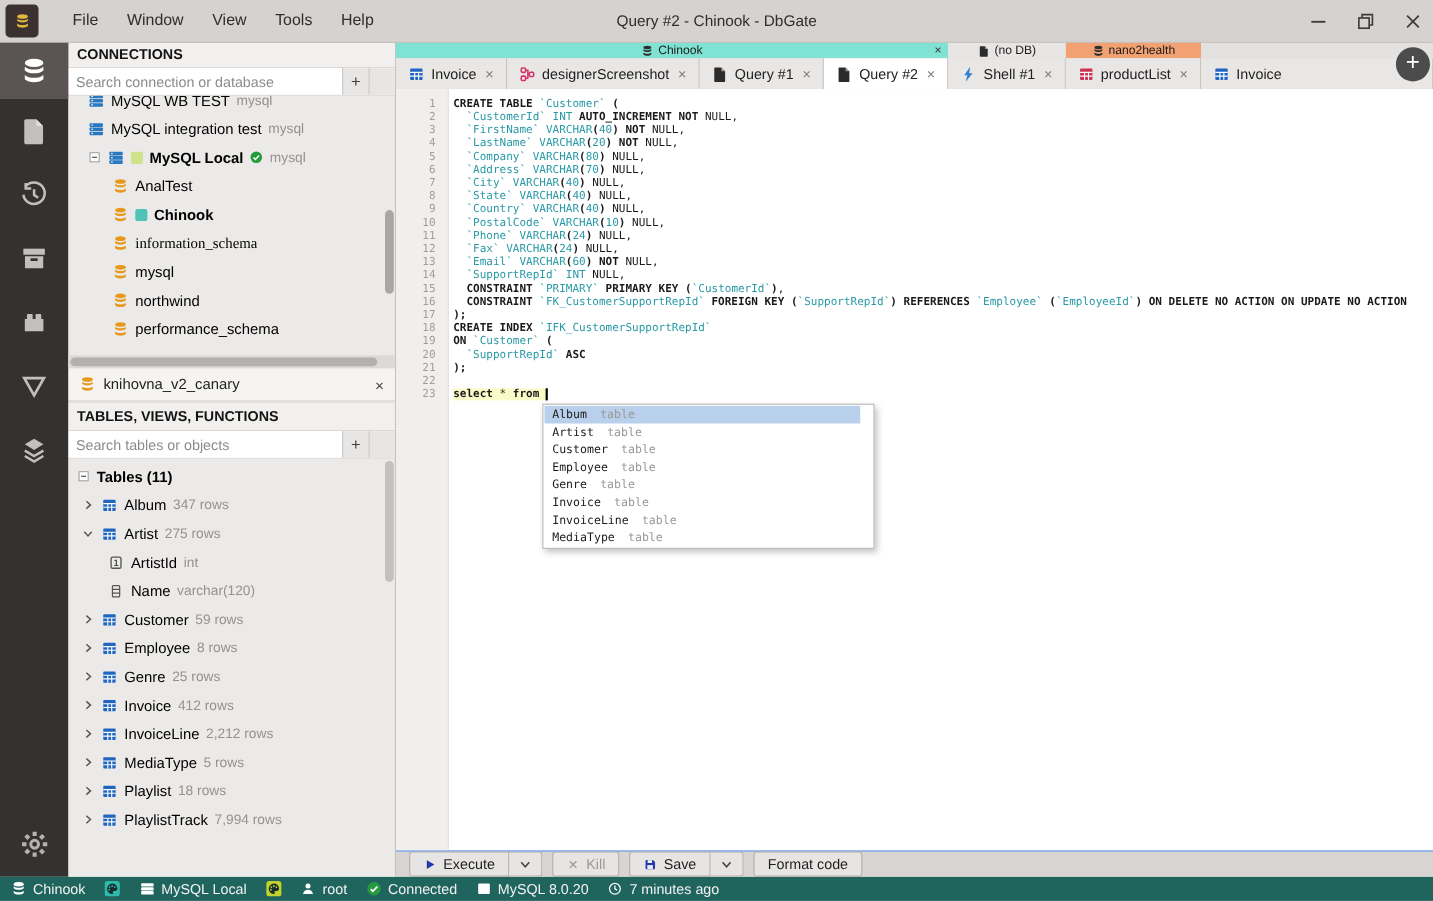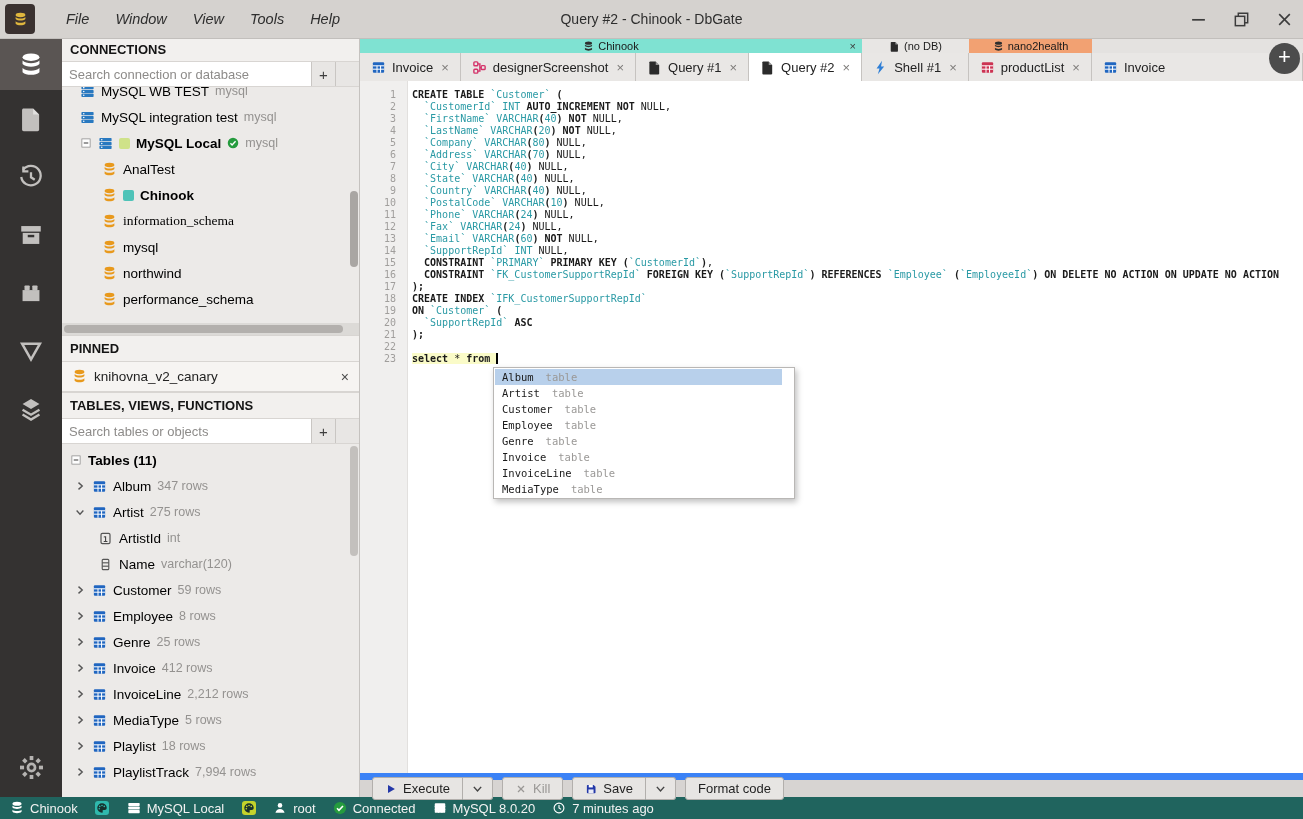--- a/index.html
+++ b/index.html
@@ -4,21 +4,21 @@
 <style>
   * { margin:0; padding:0; box-sizing:border-box; }
   html,body { width:1303px; height:819px; overflow:hidden; }
   body { font-family:"Liberation Sans", sans-serif; }
   .app { position:relative; width:1303px; height:819px; background:#eceae8; overflow:hidden; }
 
   
   .titlebar { height:39px; background:#d5d2cf; display:flex; align-items:center; position:relative; border-bottom:1px solid #c2bfbc; }
   .appicon { width:30px; height:30px; margin-left:5px; border-radius:4px; background:#3a3130; display:flex; align-items:center; justify-content:center; }
   .appicon svg { width:19px; height:19px; }
-  .menubar { display:flex; margin-left:18px;font-style:italic; }
+  .menubar { display:flex; margin-left:18px; }
   .menu-item { padding:0 13px; font-size:14.5px; color:#2e2e2e; line-height:38px; cursor:default; }
   .wtitle { position:absolute; left:0; right:0; text-align:center; font-size:14px; color:#2e2e2e; pointer-events:none; }
   .wctrl { position:absolute; right:10px; top:0; height:38px; display:flex; align-items:center; gap:26px; }
   .wc { width:18px; height:18px; display:flex; align-items:center; justify-content:center; color:#3c3c3c; }
 
   
   .bodyrow { display:flex; height:758px; }
   .iconbar { width:62px; background:#343231; position:relative; flex:none; }
   .ib-item { width:62px; height:58px; display:flex; align-items:center; justify-content:center; }
   .ib-item.active { background:#5a5553; height:51px; }
@@ -72,21 +72,21 @@
   .code .c { color:#2a9aa5; }
   .hl { background:#fafbc8; }
   .cursor { display:inline-block; width:2px; height:11px; background:#000; vertical-align:text-bottom; }
 
   .ac { position:absolute; left:133px; top:286px; width:302px; background:#fff; border:1px solid #b9b7b5; box-shadow:2px 3px 6px rgba(0,0,0,.25); padding:1px 12px 1px 1px; z-index:10; }
   .ac-item { height:16px; display:flex; align-items:center; gap:12px; padding:0 7px; font:10.5px "DejaVu Sans Mono",monospace; cursor:pointer; }
   .ac-item.sel { background:#b8d0eb; }
   .ac-name { color:#1a1a1a; }
   .ac-kind { color:#9a9896; }
 
-  .btoolbar { height:24px; background:#d7d4d2; border-top:7px solid #3b82f6; display:flex; align-items:center; padding-left:12px; gap:9px; flex:none; }
+  .btoolbar { height:24px; background:#d7d4d2; border-top:1px solid #3b82f6; display:flex; align-items:center; padding-left:12px; gap:9px; flex:none; }
   .bgroup { display:flex; }
   .btn { height:23px; display:inline-flex; align-items:center; gap:6px; padding:0 12px; background:#e7e5e3; border:1px solid #b2afac; border-radius:3px; font-size:13px; color:#1f1f1f; cursor:pointer; }
   .btn svg { width:13px; height:13px; }
   .btn.main-split { border-radius:3px 0 0 3px; }
   .btn.chev { border-radius:0 3px 3px 0; border-left:none; padding:0 8px; color:#444; font-size:10px; }
   .btn.disabled { color:#9a9896; cursor:default; }
 
   
   .statusbar { height:22px; background:#20645e; color:#f2f2f2; display:flex; align-items:center; padding-left:10px; gap:17px; font-size:13px; }
   .sb-item { display:flex; align-items:center; gap:6px; cursor:pointer; }
@@ -350,21 +350,20 @@
               </svg>
             </span>
             <span class="lbl">performance_schema</span>
           </div>
           <div class="vthumb" style="top: 104px; height: 76px;"></div>
           <div class="hscroll">
             <div class="hthumb"></div>
           </div>
         </div>
 
-      <div class="phead tall">PINNED</div>
       <div id="pinned">
           <div class="pin-item">
             <span class="ic ">
               <svg viewBox="0 0 16 16">
                 <ellipse cx="8" cy="3.2" rx="5.2" ry="2.3" fill="#e8991c"></ellipse>
                 <path fill="#e8991c" d="M2.8 5.3c1.2 1.1 3 1.6 5.2 1.6s4-.5 5.2-1.6v2.1C12 8.5 10.2 9 8 9S4 8.5 2.8 7.4z"></path>
                 <path fill="#e8991c" d="M2.8 9.9c1.2 1.1 3 1.6 5.2 1.6s4-.5 5.2-1.6v2.5c-1.2 1.1-3 1.6-5.2 1.6s-4-.5-5.2-1.6z"></path>
               </svg>
             </span>
             <span class="lbl">knihovna_v2_canary</span>

